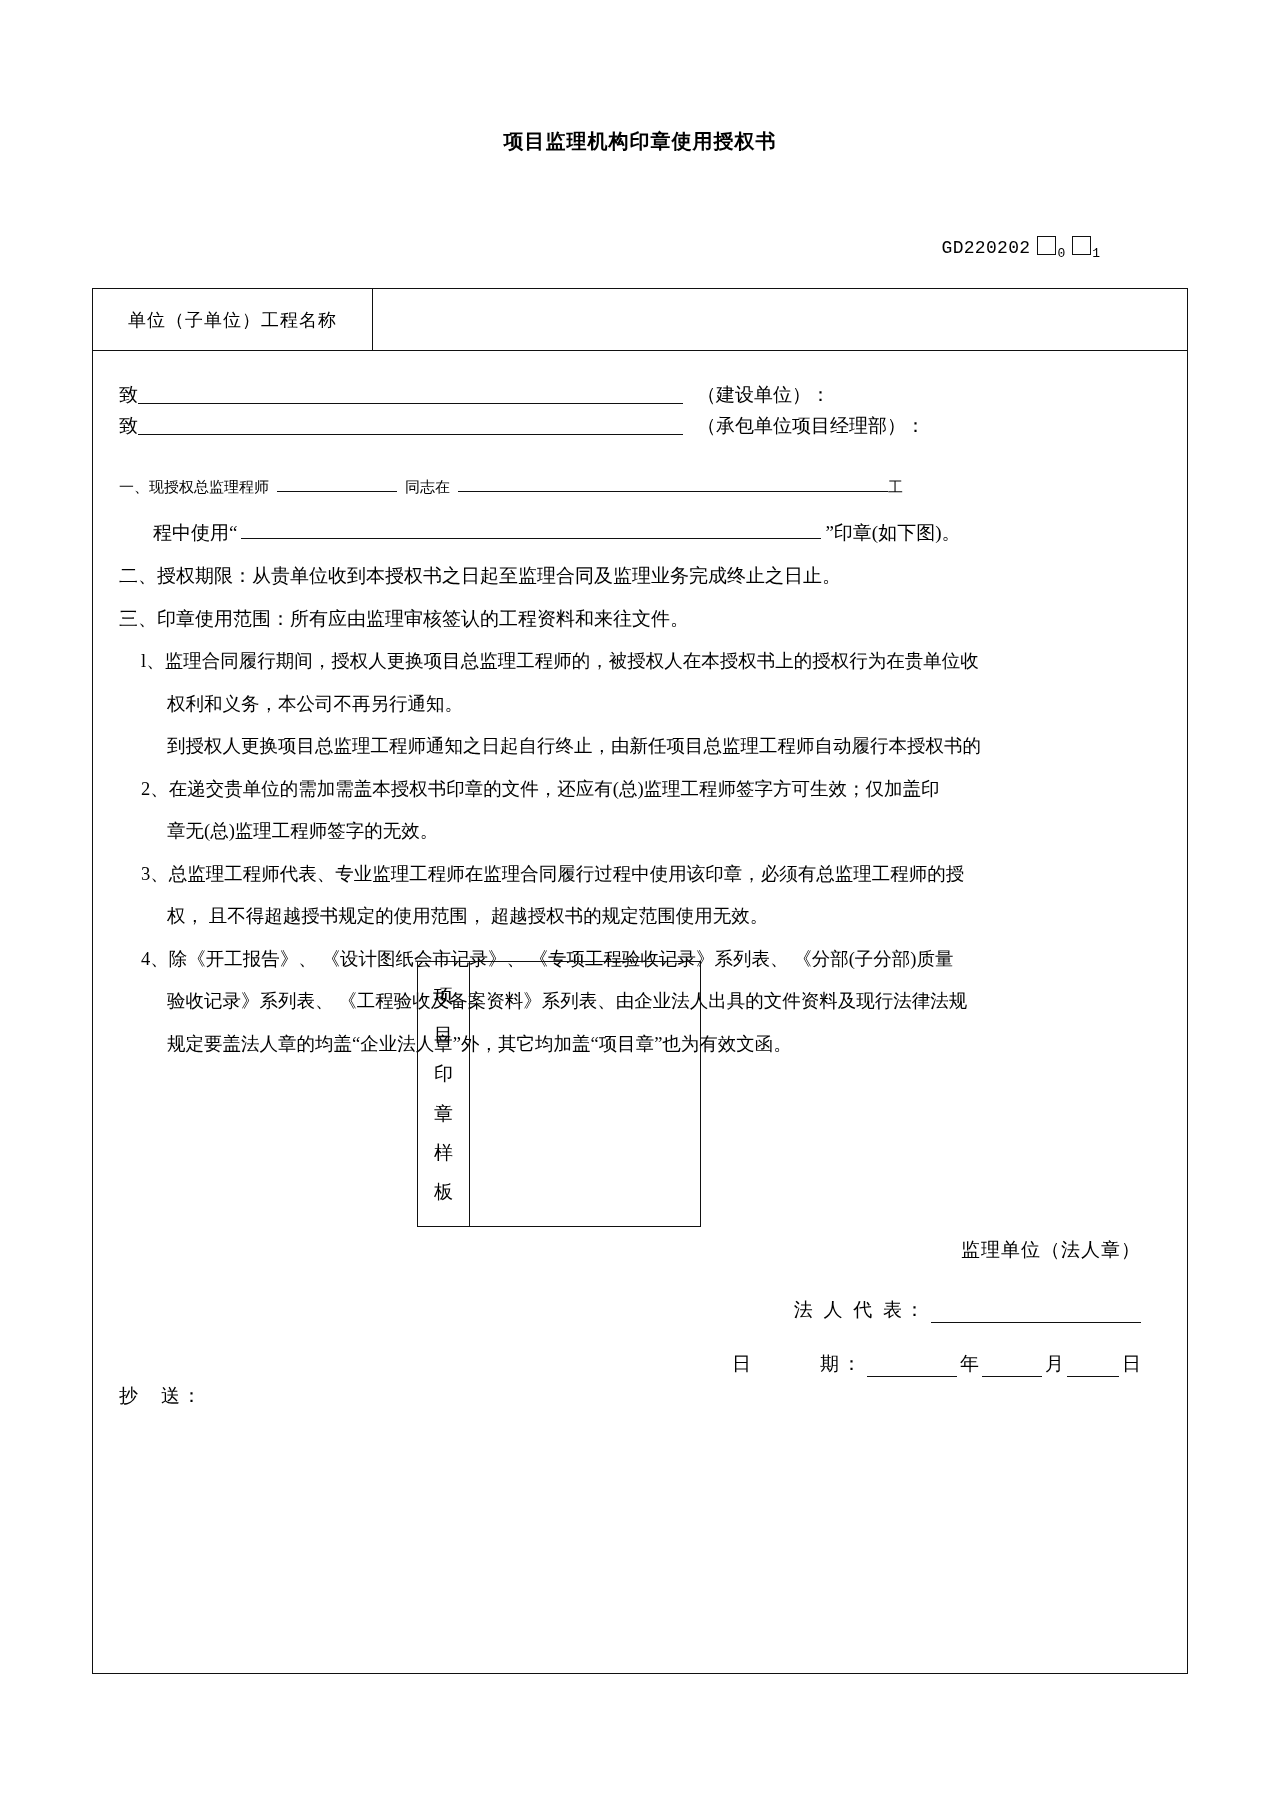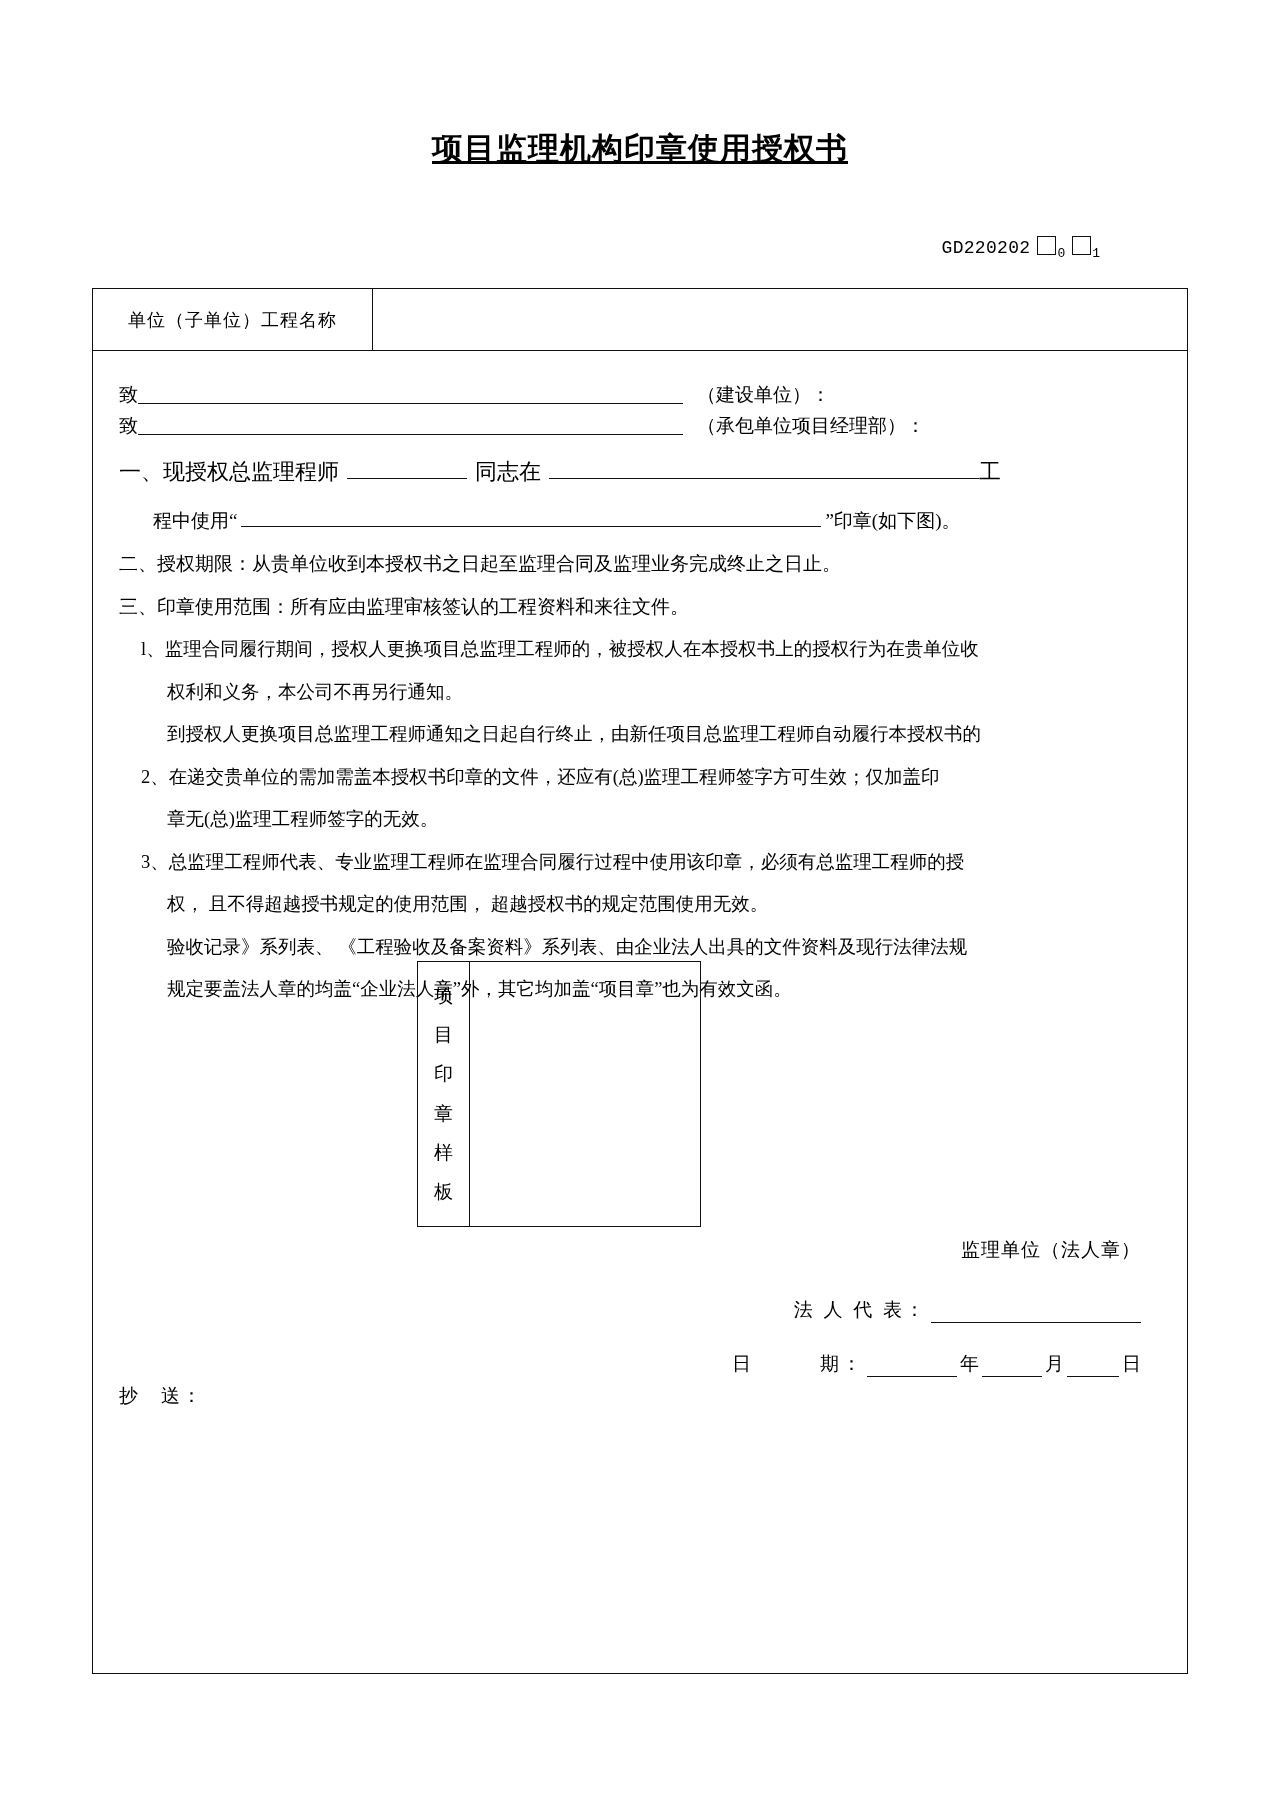--- a/index.html
+++ b/index.html
@@ -23,25 +23,24 @@
     box-sizing: border-box;
   }
 
   
   .doc-title {
     position: absolute;
     top: 128px;
     left: 0;
     width: 1280px;
     text-align: center;
-    font-size: 31px;
+    font-size: 20px;
     font-weight: 700;
     letter-spacing: 1px;
     font-family: "Liberation Serif", "DejaVu Serif", serif;
-    text-decoration: underline;
   }
 
   
   .form-code {
     position: absolute;
     top: 236px;
     left: 0;
     width: 1100px;
     text-align: right;
     font-size: 18px;
@@ -127,22 +126,22 @@
   .rule {
     display: inline-block;
     border-bottom: 1.3px solid #111;
     height: 17px;
   }
   .rule-a { width: 545px; }
   .rule-b { width: 545px; }
   .zhi-tail { font-size: 19px; margin-left: 14px; }
 
   .clause {
-    margin-top: 26px;
-    font-size: 22px;
+    margin-top: 39px;
+    font-size: 15px;
     white-space: nowrap;
   }
   .clause-line2 {
     margin-top: 26px;
     padding-left: 34px;
     font-size: 19px;
     white-space: nowrap;
   }
   .rule-name { width: 120px; margin: 0 8px; }
   .rule-proj { width: 430px; margin-left: 8px; }
@@ -270,20 +269,21 @@
       <div class="sub-item"><span>l、</span><span>监理合同履行期间，授权人更换项目总监理工程师的，被授权人在本授权书上的授权行为在贵单位收</span></div>
       <div class="sub-cont">权利和义务，本公司不再另行通知。</div>
       <div class="sub-cont">到授权人更换项目总监理工程师通知之日起自行终止，由新任项目总监理工程师自动履行本授权书的</div>
 
       <div class="sub-item"><span>2、</span><span>在递交贵单位的需加需盖本授权书印章的文件，还应有(总)监理工程师签字方可生效；仅加盖印</span></div>
       <div class="sub-cont">章无(总)监理工程师签字的无效。</div>
 
       <div class="sub-item"><span>3、</span><span>总监理工程师代表、专业监理工程师在监理合同履行过程中使用该印章，必须有总监理工程师的授</span></div>
       <div class="sub-cont">权， 且不得超越授书规定的使用范围， 超越授权书的规定范围使用无效。</div>
 
+      <div class="sub-item"><span>4、</span><span>除《开工报告》、 《设计图纸会市记录》、 《专项工程验收记录》系列表、 《分部(子分部)质量</span></div>
       <div class="sub-cont">验收记录》系列表、 《工程验收及备案资料》系列表、由企业法人出具的文件资料及现行法律法规</div>
       <div class="sub-cont">规定要盖法人章的均盖“企业法人章”外，其它均加盖“项目章”也为有效文函。</div>
 
     </div>
 
     <div class="stamp-box">
       <div class="stamp-label">
         <span>项</span>
         <span>目</span>
         <span>印</span>

